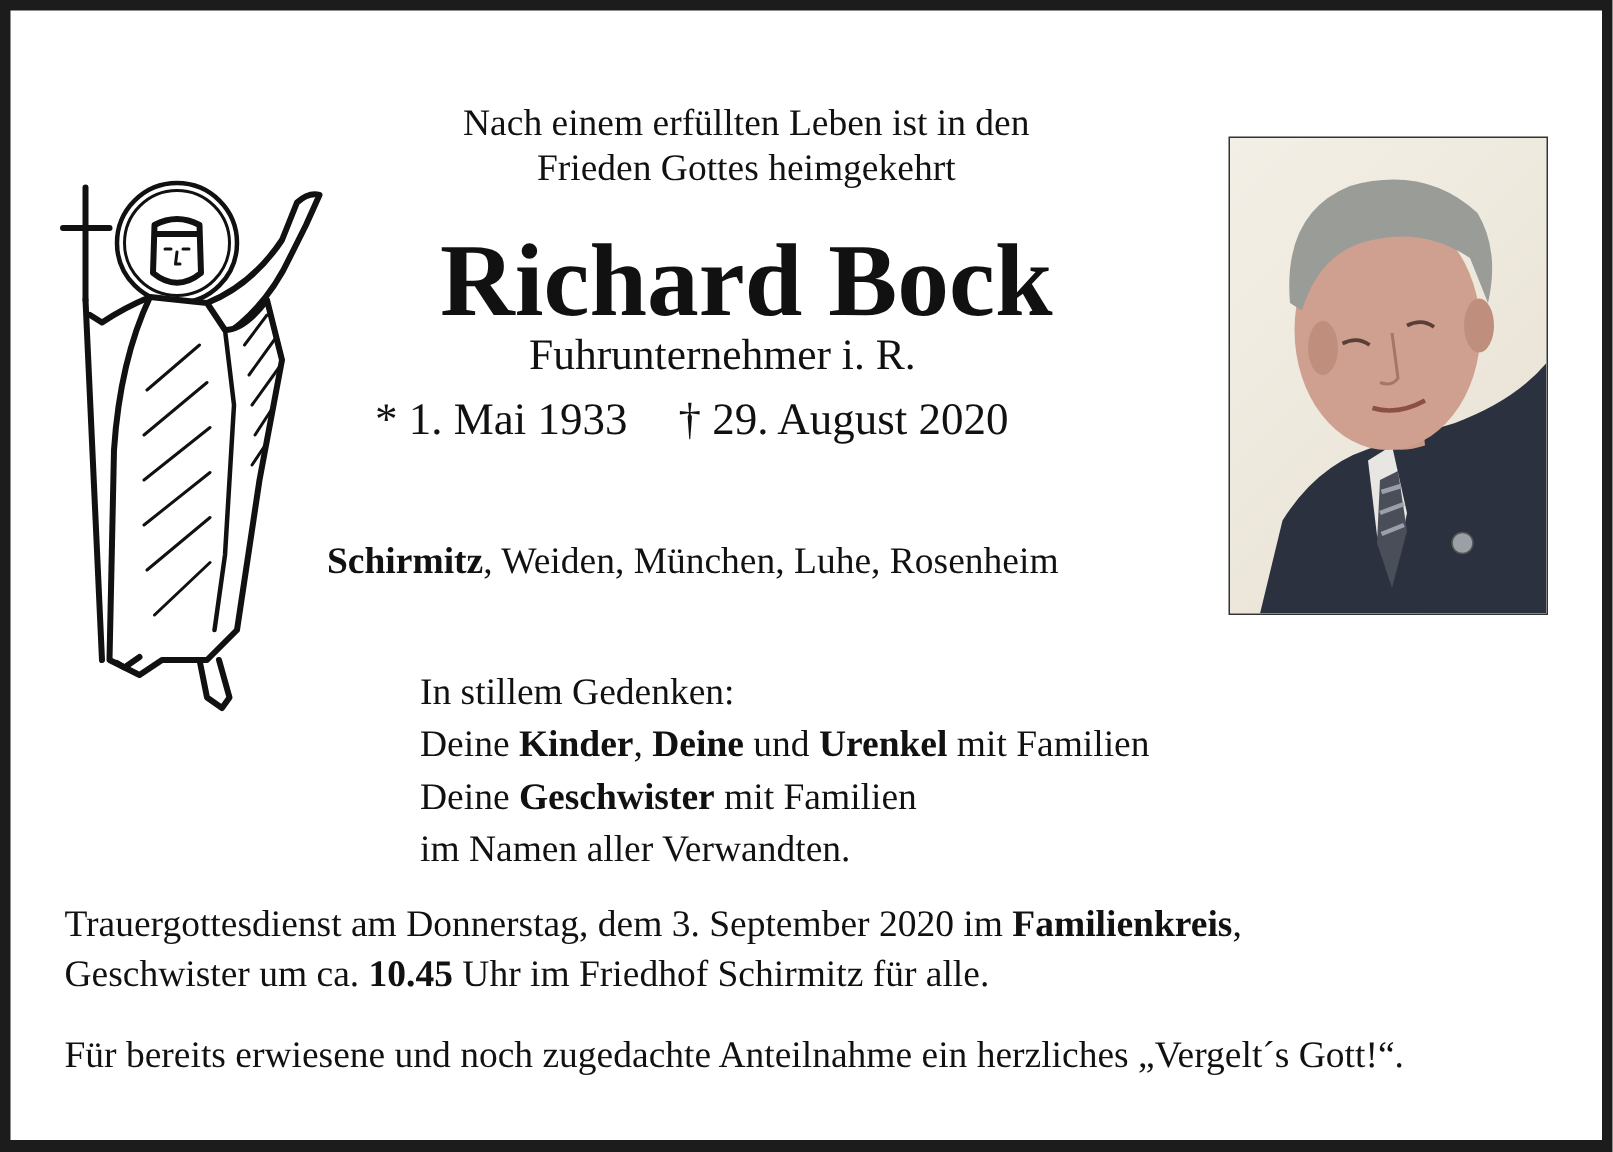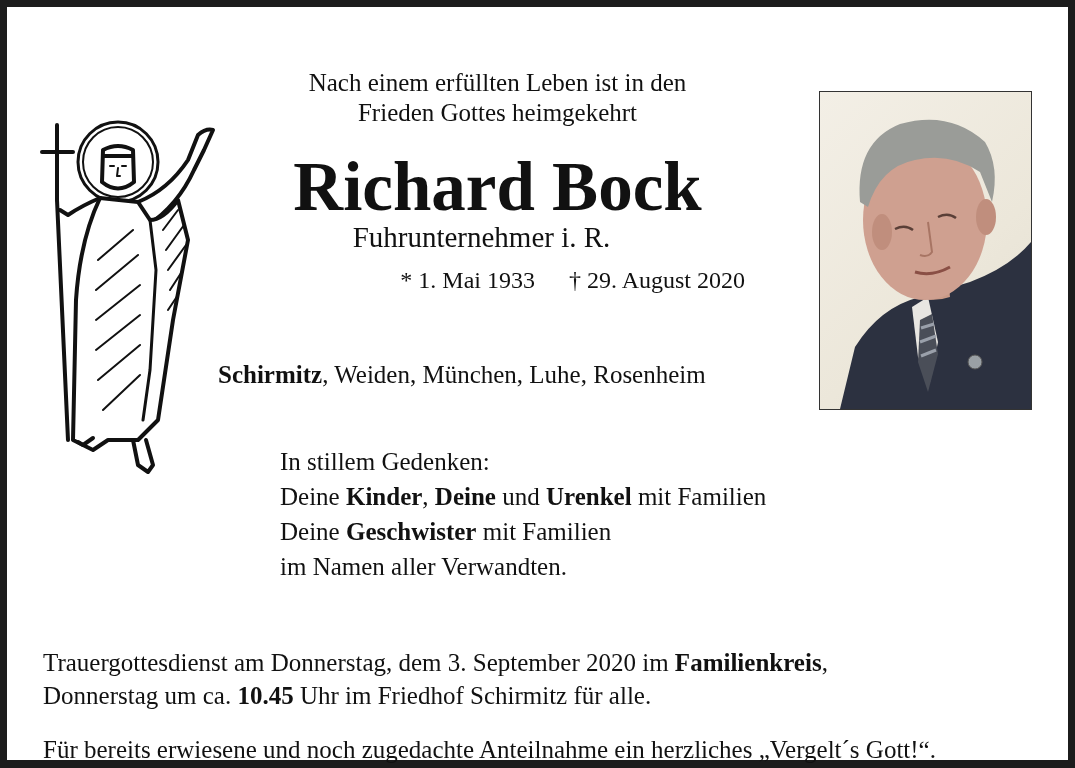--- a/index.html
+++ b/index.html
@@ -1,26 +1,26 @@
 <!DOCTYPE html>
 <html><head>
 <meta charset="utf-8">
 <style>
   html,body{margin:0;padding:0;background:#fff;}
   body{width:1075px;height:768px;position:relative;overflow:hidden;font-family:"Liberation Serif","DejaVu Serif",serif;color:#111;}
   .frame{position:absolute;left:0;top:0;width:1075px;height:768px;box-sizing:border-box;border:7px solid #1c1c1c;border-top-width:7px;border-bottom-width:8px;background:#fff;}
   .intro{position:absolute;left:250px;width:495px;top:68px;text-align:center;font-size:25px;line-height:30px;}
   .name{position:absolute;left:250px;width:495px;top:148px;text-align:center;font-size:69px;font-weight:bold;line-height:78px;letter-spacing:0px;}
   .profession{position:absolute;left:234px;width:495px;top:222px;text-align:center;font-size:29px;line-height:30px;font-family:Liberation Serif, serif;}
-  .dates{position:absolute;left:250px;width:495px;top:265px;text-align:right;font-size:24px;line-height:30px;}
+  .dates{position:absolute;left:250px;width:495px;top:265px;text-align:left;font-size:30px;line-height:30px;}
   .dates .gap{display:inline-block;width:34px;}
   .places{position:absolute;left:218px;top:360px;font-size:25px;line-height:30px;white-space:nowrap;}
   .mourners{position:absolute;left:262px;top:444px;font-size:25px;line-height:35px;white-space:nowrap;}
   .mourners div{height:35px;margin-left:18px;}
-  .footer{position:absolute;left:43px;top:646px;font-size:25px;line-height:33px;white-space:nowrap;transform-origin:left top;}
+  .footer{position:absolute;left:43px;top:600px;font-size:25px;line-height:33px;white-space:nowrap;transform-origin:left top;}
   .footer .l3{margin-top:21px;}
   b{font-weight:bold;}
   .photo{position:absolute;left:819px;top:91px;width:213px;height:319px;border:1px solid #333;box-sizing:border-box;overflow:hidden;background:linear-gradient(135deg,#f3efe6 0%,#ece7da 60%,#e4dfd2 100%);}
   .emblem{position:absolute;left:38px;top:120px;width:185px;height:360px;}
 </style>
 </head>
 <body>
 
 <div class="frame"></div>
 
@@ -107,16 +107,16 @@
     <span>Deine </span><b>Geschwister</b><span> mit Familien</span>
   </div>
   <div>im Namen aller Verwandten.</div>
 </div>
 
 <div class="footer" style="transform: scaleX(1);">
   <div>
     <span>Trauergottesdienst am Donnerstag, dem 3. September 2020 im </span><b>Familienkreis</b><span>,</span>
   </div>
   <div>
-    <span>Donnerstag um ca. </span><b>10.45</b><span> Uhr im Friedhof Schirmitz für alle.</span>
+    <span>Geschwister um ca. </span><b>10.45</b><span> Uhr im Friedhof Schirmitz für alle.</span>
   </div>
   <div class="l3">Für bereits erwiesene und noch zugedachte Anteilnahme ein herzliches „Vergelt´s Gott!“.</div>
 </div>
 
 </body></html>

